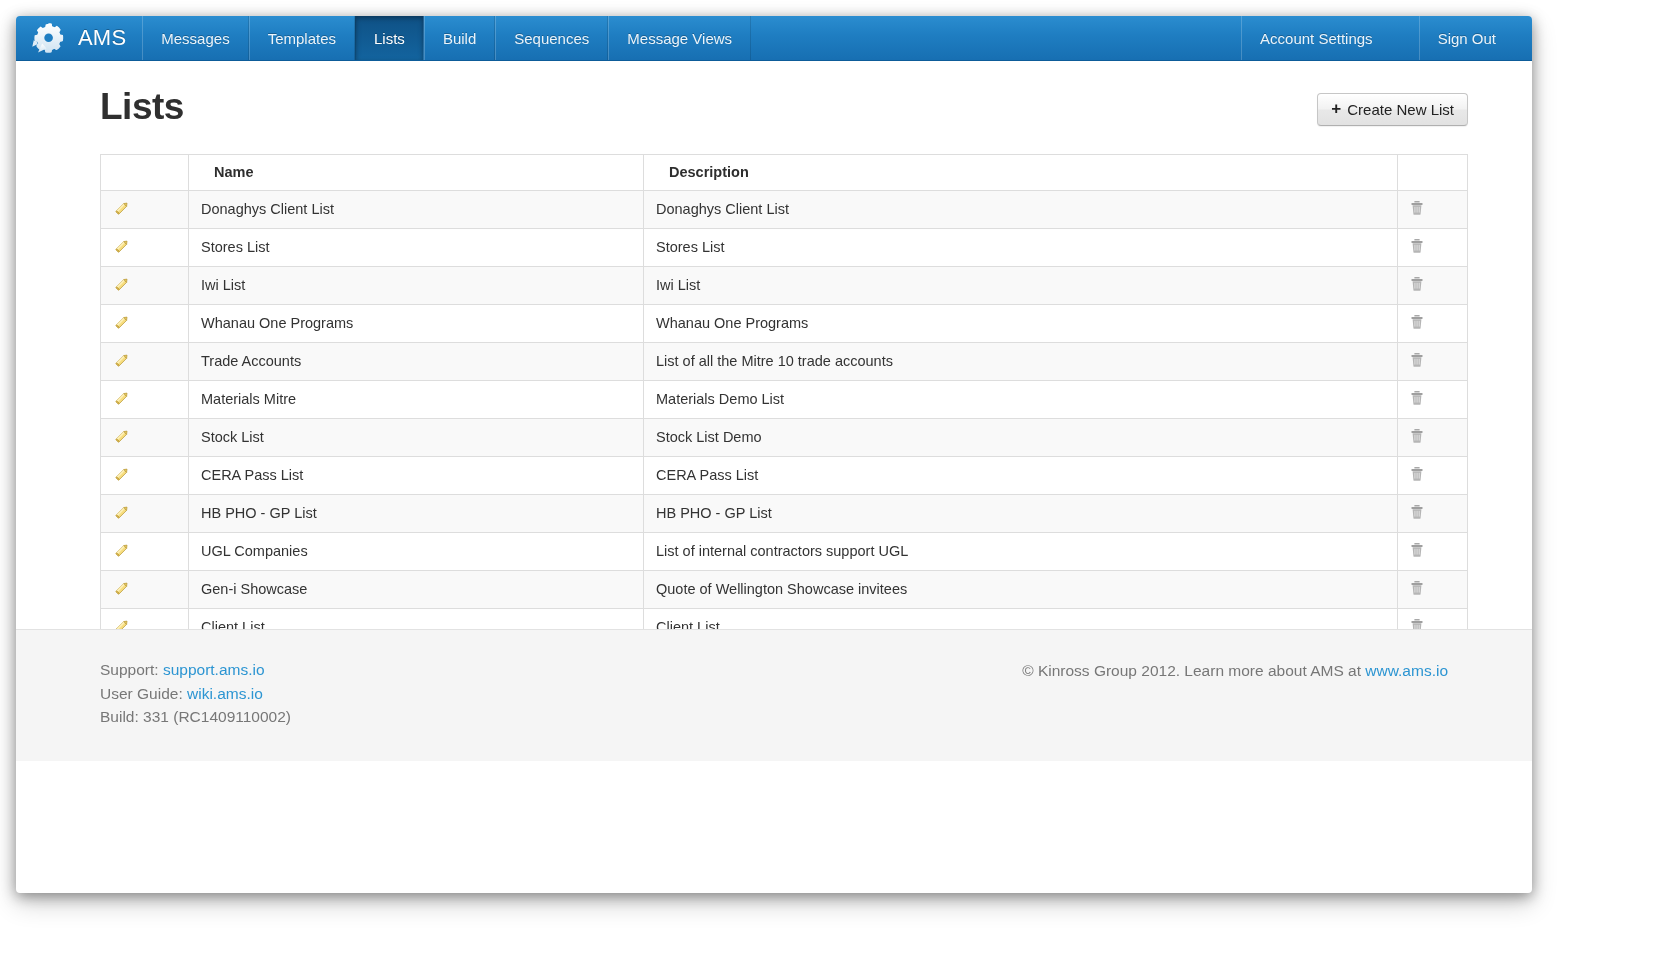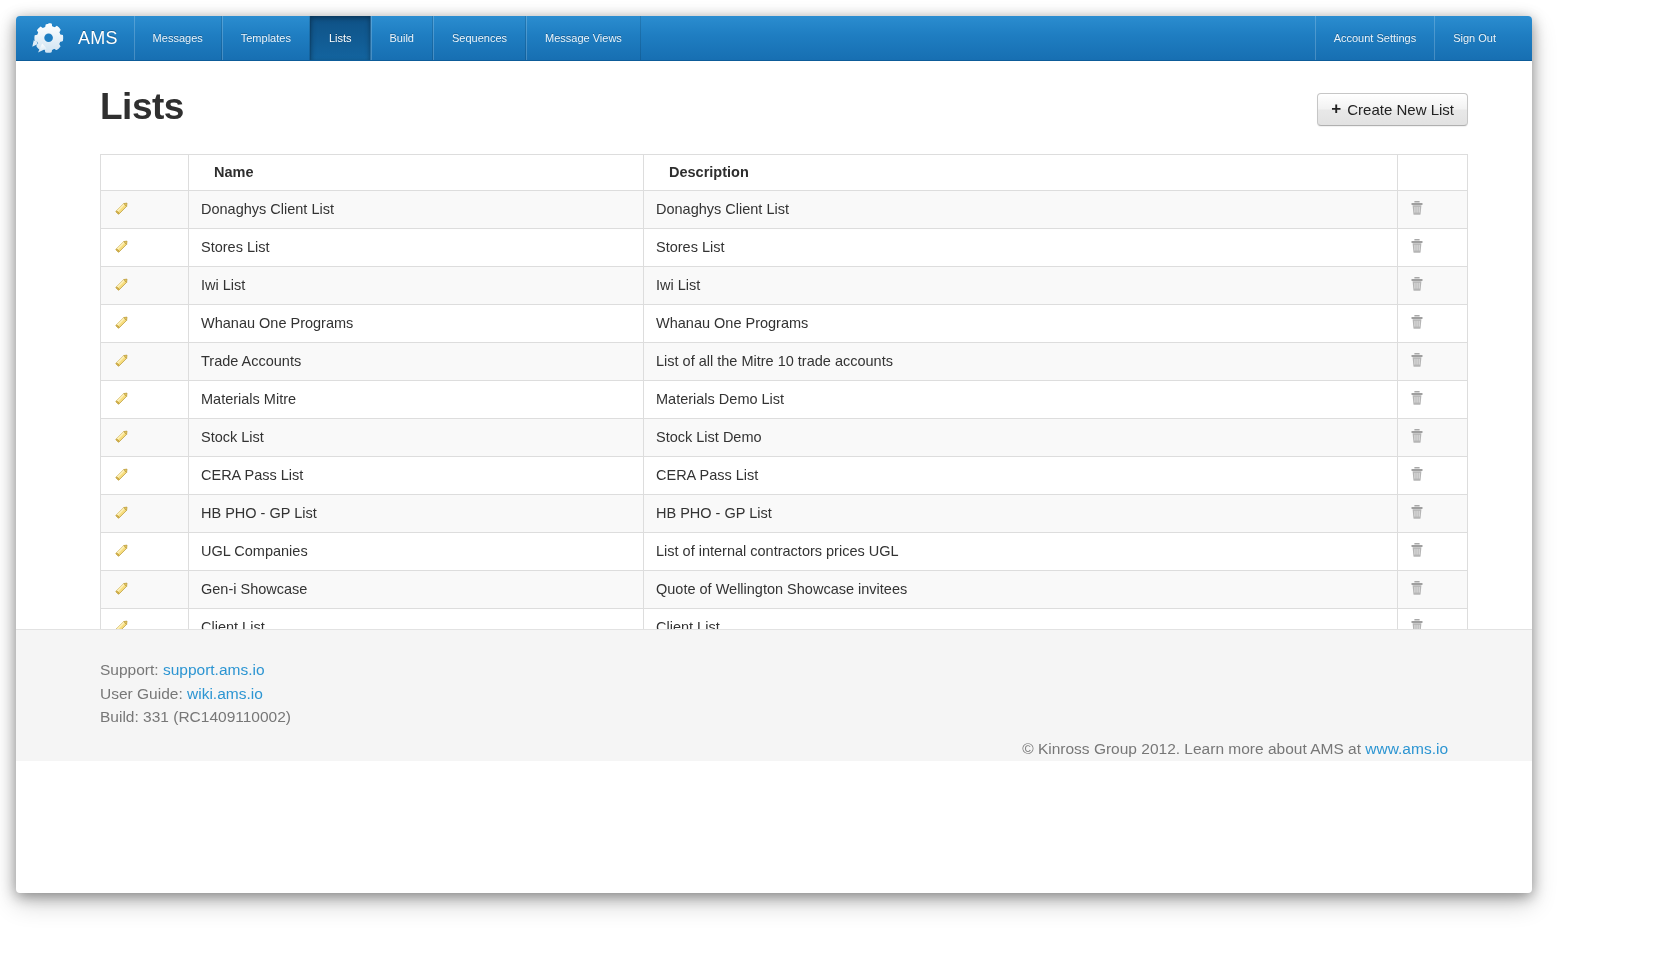--- a/index.html
+++ b/index.html
@@ -23,42 +23,42 @@
   
   .navbar {
     height: 45px;
     background: linear-gradient(to bottom, #2b8dd0 0%, #1f7ec2 42%, #176fb2 100%);
     border-bottom: 1px solid #0d5c99;
     display: flex;
     align-items: stretch;
     position: relative;
   }
   .nav-left { display: flex; align-items: stretch; }
-  .nav-right { display: flex; align-items: stretch; margin-left: auto; }
+  .nav-right { display: flex; align-items: stretch; margin-left: auto; gap: 28px; }
 
   .brand {
     display: flex; align-items: center;
     padding: 0 16px 0 62px;
     position: relative;
     color: #fff;
-    font-size: 18px;
+    font-size: 22px;
     letter-spacing: .2px;
     text-shadow: 0 -1px 0 rgba(0,0,0,0.28);
     cursor: pointer;
   }
   .brand .logo {
     position: absolute; left: 16px; top: 50%;
     transform: translateY(-50%);
     width: 34px; height: 34px;
   }
   .nav-item {
     display: flex; align-items: center;
     padding: 0 18px;
     color: #eaf4fb;
-    font-size: 11px;
+    font-size: 15px;
     text-shadow: 0 -1px 0 rgba(0,0,0,0.25);
     border-left: 1px solid rgba(255,255,255,0.20);
     border-right: 1px solid rgba(0,0,0,0.13);
     cursor: pointer;
     white-space: nowrap;
   }
   .nav-item:first-child { border-left: 1px solid rgba(255,255,255,0.20); }
   .nav-item.active {
     background: linear-gradient(to bottom, #0f5185 0%, #13649f 100%);
     color: #ffffff;
@@ -152,21 +152,20 @@
     left: 0; right: 0; bottom: 0;
     height: 132px;
     background: #f5f5f5;
     border-top: 1px solid #e2e2e2;
     padding: 28px 84px 0 84px;
     display: flex;
     justify-content: space-between;
     color: #777;
     font-size: 15.5px;
     line-height: 1.53;
-    flex-direction: column;
   }
   .footer a { color: #2c95d2; text-decoration: none; }
   .footer-right { padding-top: 1px; text-align: right; }
 </style>
 </head>
 <body>
 
 <div class="app-window">
 
   <div class="navbar">
@@ -423,21 +422,21 @@
             <tr>
               <td class="cell-edit"><span><svg class="icon-pencil" viewBox="0 0 18 18">
                     <g transform="rotate(-45 9 9)">
                       <rect x="3.2" y="7.1" width="10.2" height="4.0" rx="0.6" fill="#f7dd7e" stroke="#b99a3a" stroke-width="0.7"></rect>
                       <rect x="3.2" y="7.1" width="10.2" height="1.6" fill="#fdf0b8"></rect>
                       <path d="M13.4 7.1 L16.0 9.1 L13.4 11.1 Z" fill="#e8c95d" stroke="#b99a3a" stroke-width="0.7" stroke-linejoin="round"></path>
                       <rect x="2.0" y="7.1" width="1.3" height="4.0" rx="0.4" fill="#d8b44b" stroke="#b99a3a" stroke-width="0.6"></rect>
                     </g>
                   </svg></span></td>
               <td>UGL Companies</td>
-              <td>List of internal contractors prices UGL</td>
+              <td>List of internal contractors support UGL</td>
               <td class="cell-del"><span><svg class="icon-trash" viewBox="0 0 14 16">
                     <rect x="4.3" y="1.1" width="5.4" height="1.5" rx="0.5" fill="#a8a8a8"></rect>
                     <rect x="1.4" y="2.9" width="11.2" height="2.0" rx="0.6" fill="#9f9f9f"></rect>
                     <path d="M2.6 5.3 h8.8 l-0.8 8.6 a1 1 0 0 1 -1 0.9 h-5.2 a1 1 0 0 1 -1 -0.9 Z" fill="#b5b5b5"></path>
                     <rect x="4.5" y="6.8" width="0.9" height="5.8" fill="#e9e9e9"></rect>
                     <rect x="6.6" y="6.8" width="0.9" height="5.8" fill="#e9e9e9"></rect>
                     <rect x="8.7" y="6.8" width="0.9" height="5.8" fill="#e9e9e9"></rect>
                   </svg></span></td>
             </tr>
             <tr>

